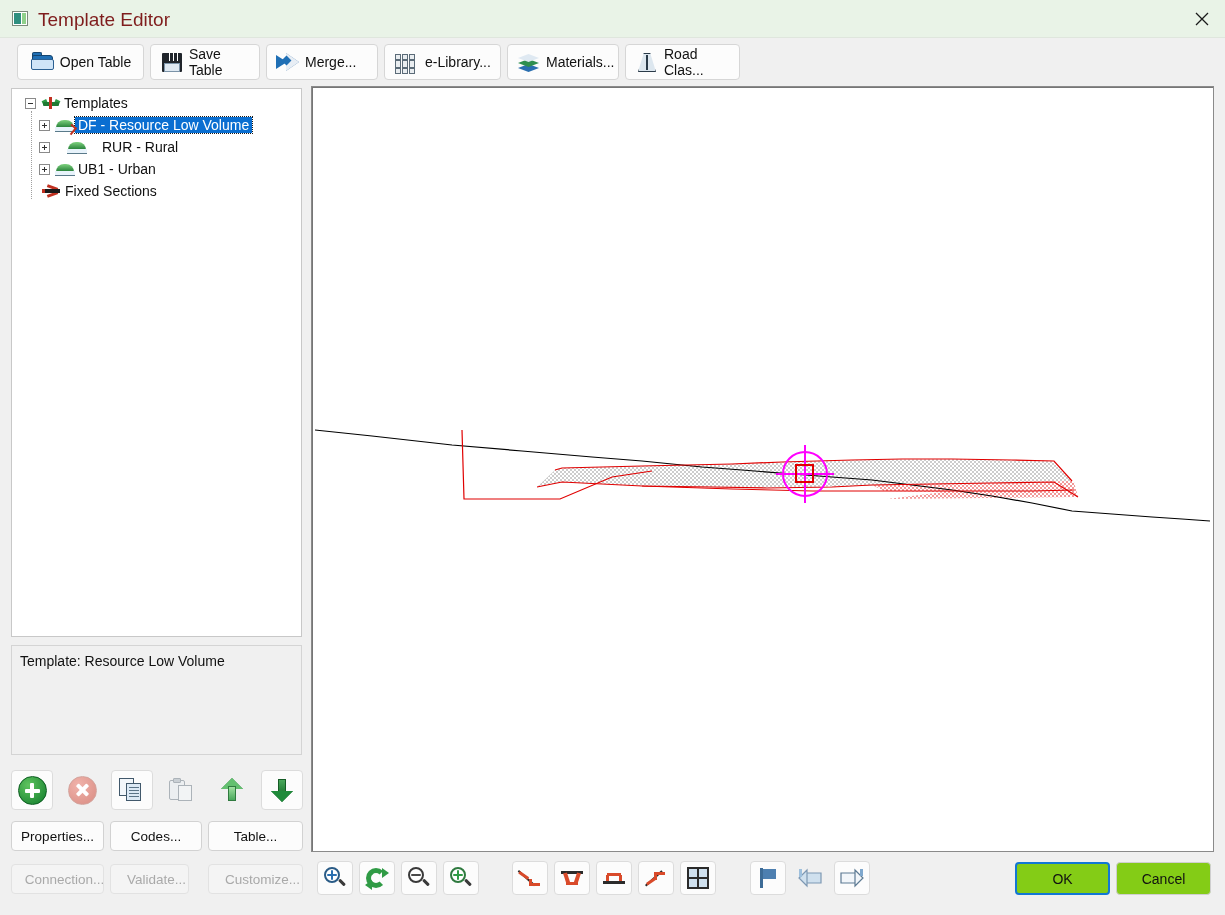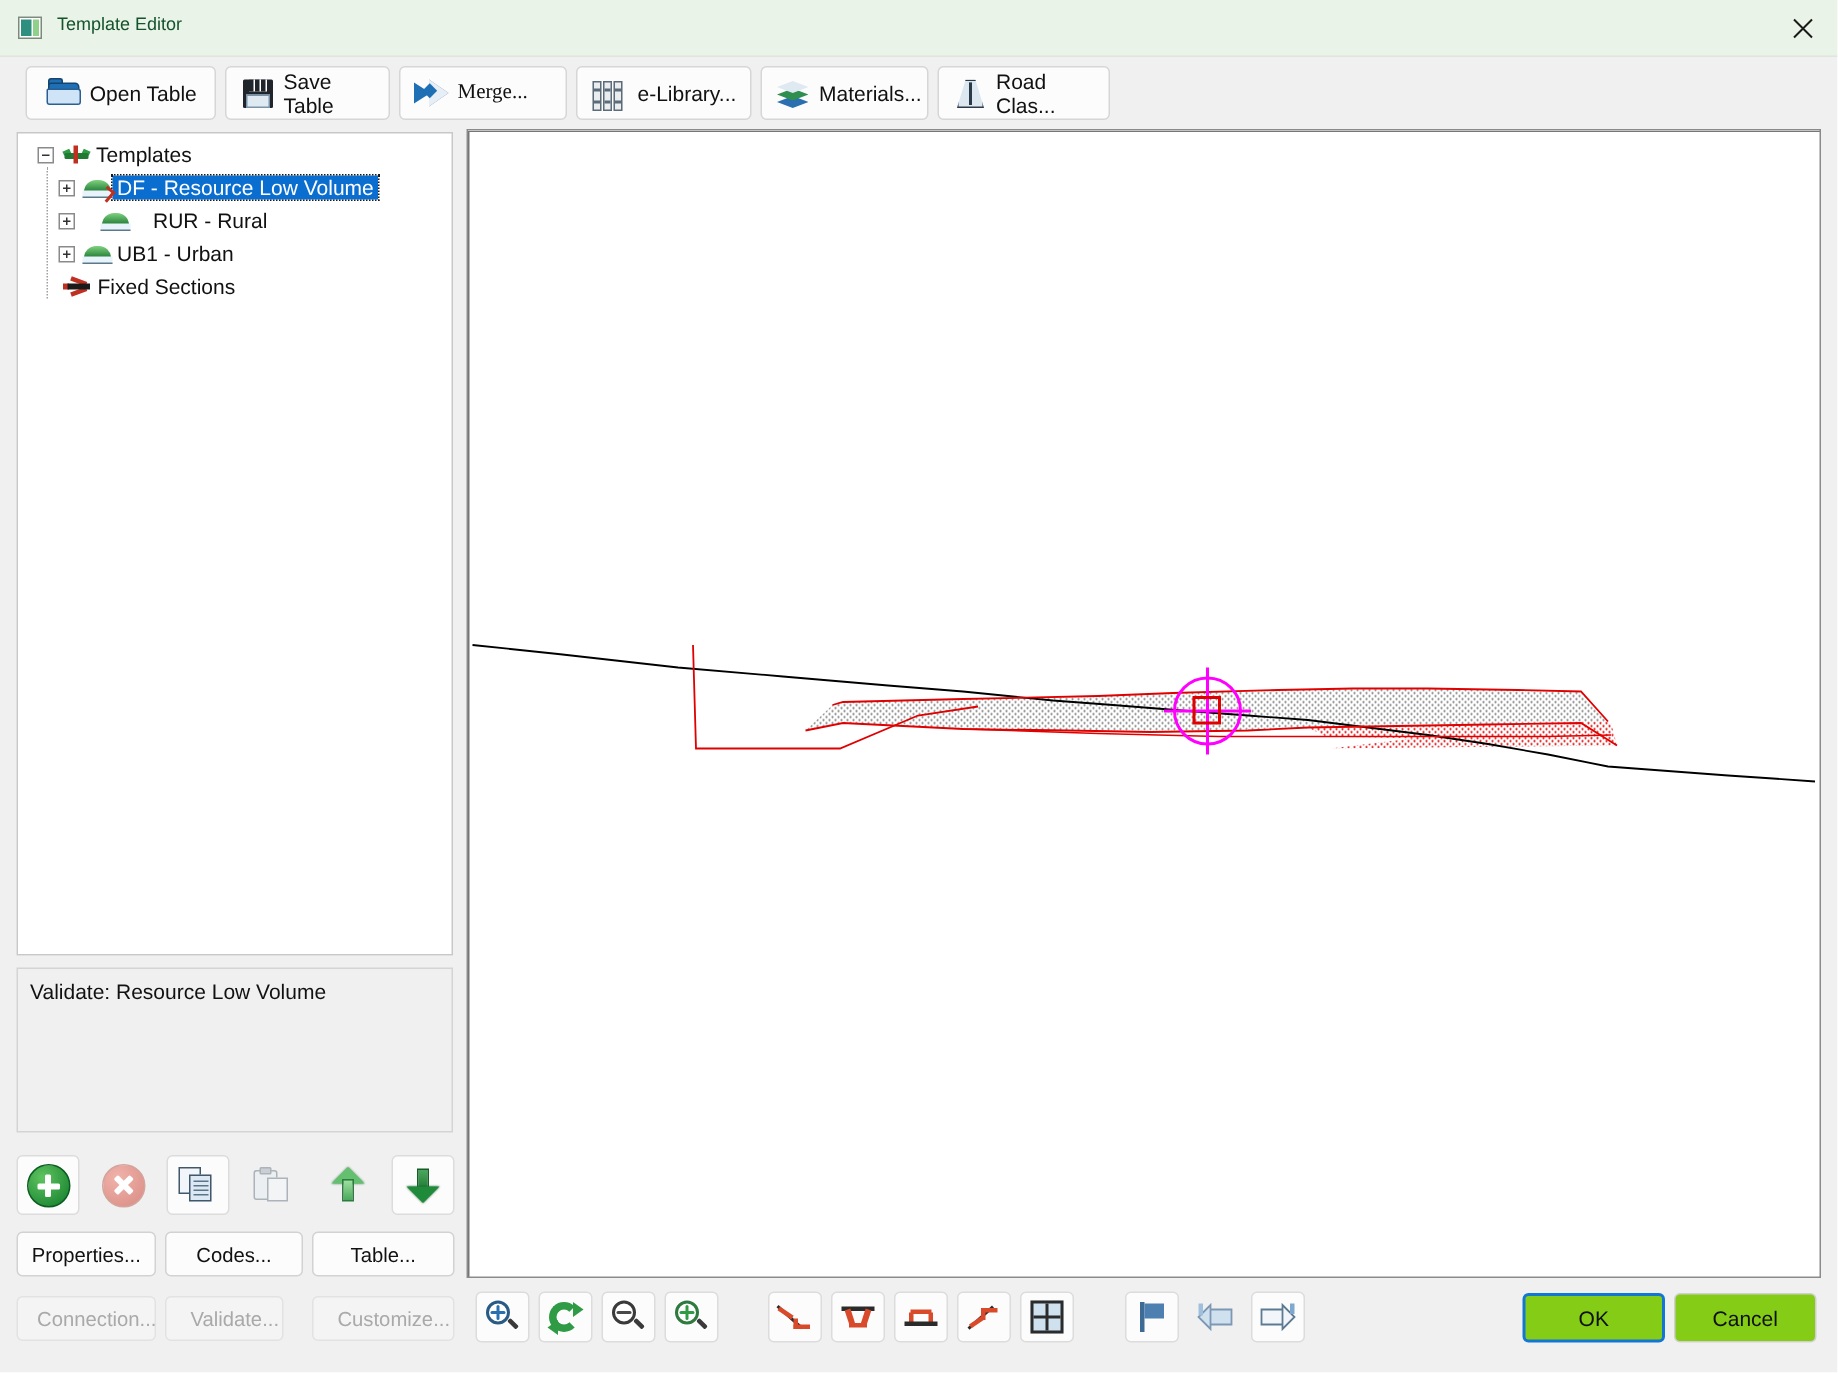--- a/index.html
+++ b/index.html
@@ -46,22 +46,22 @@
   .title-icon::after {
     content: "";
     position: absolute;
     left: 9px; top: 1px;
     width: 4px; height: 11px;
     background: #8fd08a;
   }
   .title-text {
     position: absolute;
     left: 38px; top: 9px;
-    font-size: 12px;
-    color: #14532d;
+    font-size: 19px;
+    color: #7f1d1d;
     white-space: nowrap;
   }
   .close-btn {
     position: absolute;
     right: 0; top: 0;
     width: 46px; height: 37px;
     display: flex;
     align-items: center;
     justify-content: center;
     cursor: pointer;
@@ -348,21 +348,21 @@
         <i class="s-top">
             <i style="left:0"></i>
             <i style="left:4px"></i>
             <i style="left:8px"></i>
           </i>
         <i class="s-bot"></i>
       </span>
       <span>Save Table</span>
     </div>
 
-    <div class="tb-btn" style="left:266px;width:112px;font-family:Liberation Serif, serif;">
+    <div class="tb-btn" style="left:266px;width:112px;">
       <span class="tb-ico ico-merge">
         <i class="m2"></i>
           <i class="m1"></i>
           <i class="m3"></i>
       </span>
       <span>Merge...</span>
     </div>
 
     <div class="tb-btn" style="left:384px;width:117px;">
       <span class="tb-ico ico-lib">
@@ -438,21 +438,21 @@
         <i class="fs-d"></i>
           <i class="fs-x1"></i>
           <i class="fs-x2"></i>
           <i class="fs-bar"></i>
       </span>
       <span class="tree-label">Fixed Sections</span>
     </div>
   </div>
 
   <div class="info-panel">
-    <span>Validate: Resource Low Volume</span>
+    <span>Template: Resource Low Volume</span>
   </div>
 
   <div class="icon-row">
     <div class="ic-btn" style="left:0px;">
       <span class="circ green">
           <i class="hbar"></i>
           <i class="vbar"></i>
         </span>
     </div>
     <div class="ic-btn flat" style="left:50px;">

